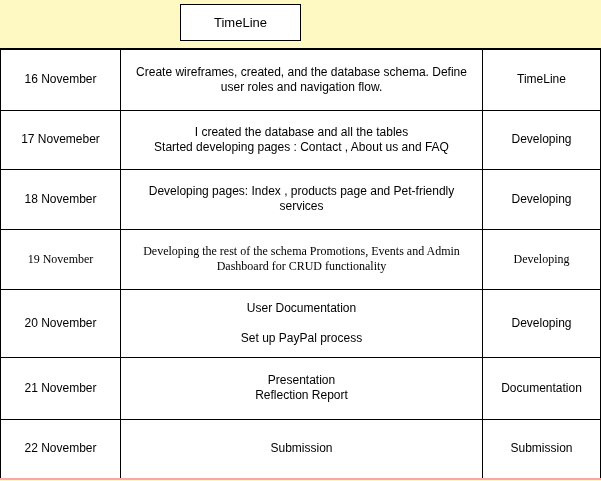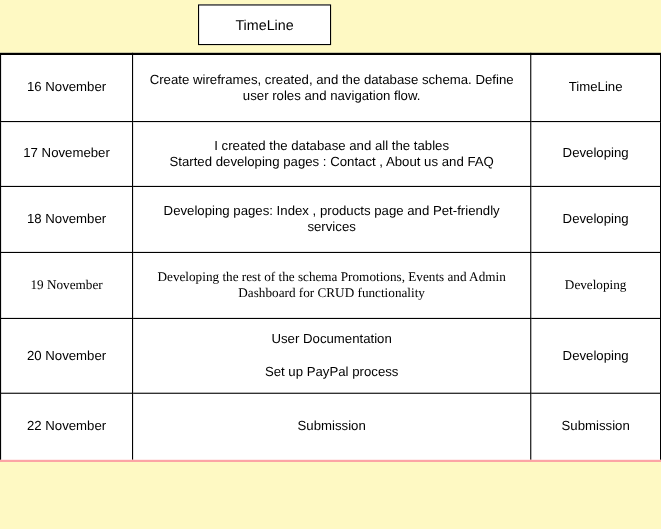--- a/index.html
+++ b/index.html
@@ -113,20 +113,28 @@
         <tr>
           <td>20 November</td>
           <td>
             <div class="desc-line">User Documentation</div>
             <div class="desc-line">&nbsp;</div>
             <div class="desc-line">Set up PayPal process</div>
           </td>
           <td>Developing</td>
         </tr>
         <tr>
+          <td>21 November</td>
+          <td>
+            <div class="desc-line">Presentation</div>
+            <div class="desc-line">Reflection Report</div>
+          </td>
+          <td>Documentation</td>
+        </tr>
+        <tr>
           <td>22 November</td>
           <td>
             <div class="desc-line">Submission</div>
           </td>
           <td>Submission</td>
         </tr>
       </tbody>
   </table>
 
 </div>

